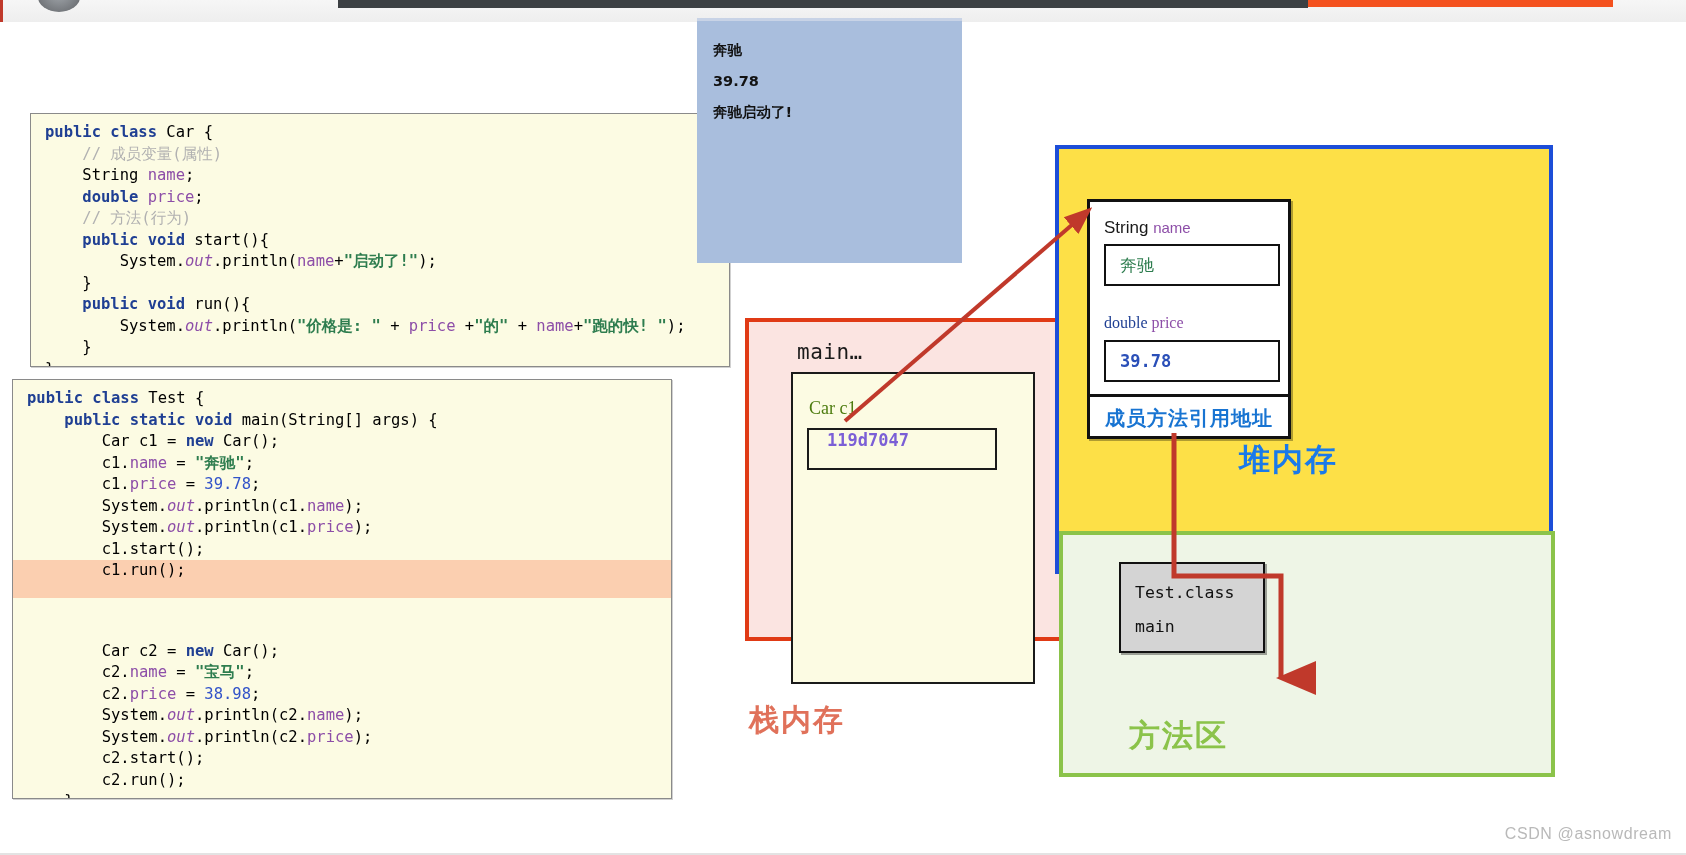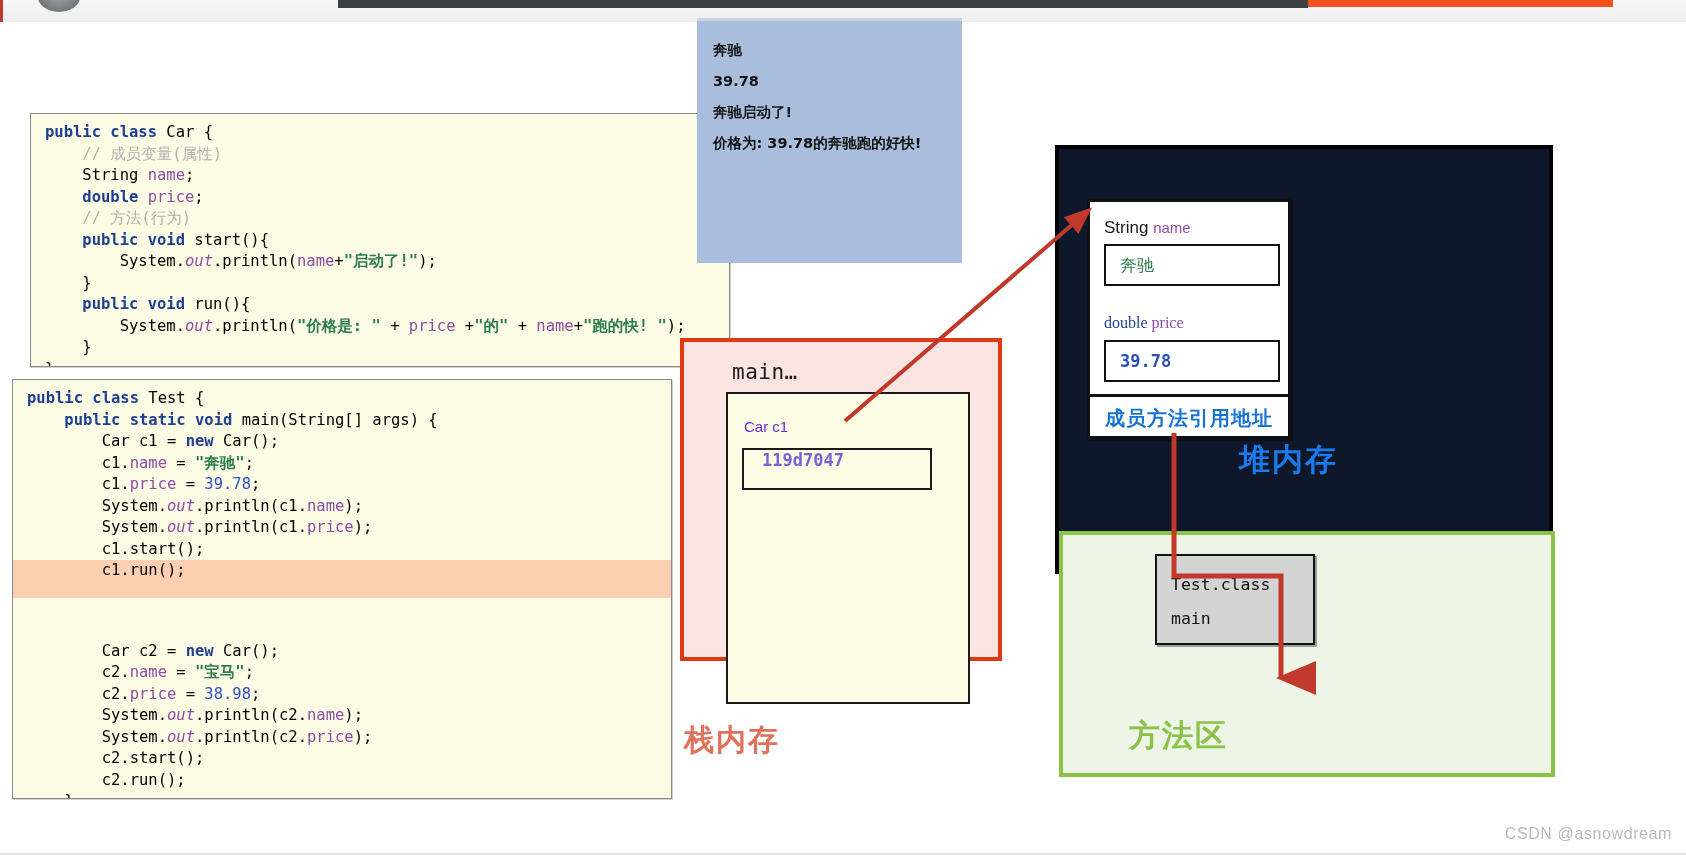--- a/index.html
+++ b/index.html
@@ -87,39 +87,38 @@
     padding: 14px 16px 0 16px;
     font-family: "DejaVu Sans", sans-serif;
     font-size: 14.5px;
     font-weight: bold;
     color: #121212;
     line-height: 31px;
   }
 
   
   #stack-region {
-    position: absolute; left: 680px; top: 318px; width: 322px; height: 323px;
+    position: absolute; left: 745px; top: 318px; width: 322px; height: 323px;
     background: #fbe4e1;
     border: 4px solid #e03a15;
-    margin-top: 20px;
   }
   #stack-label-main {
     position: absolute; left: 48px; top: 18px;
     font-family: "DejaVu Sans Mono", "Liberation Mono", monospace;
     font-size: 21px; color: #1a1a1a; letter-spacing: .5px;
   }
   #stack-frame {
     position: absolute; left: 42px; top: 50px; width: 244px; height: 312px;
     background: #fcfbe3;
     border: 2px solid #1a1a1a;
   }
   #stack-var-label {
     position: absolute; left: 16px; top: 24px;
-    font-family: Liberation Sans, sans-serif;
-    font-size: 15px; color: #6d28d9;
+    font-family: Liberation Serif, serif;
+    font-size: 18px; color: #4d7c0f;
   }
   #stack-var-slot {
     position: absolute; left: 14px; top: 54px; width: 190px; height: 42px;
     background: #fcfbe3;
     border: 2px solid #1a1a1a;
     display: flex; align-items: flex-start;
   }
   #stack-var-value {
     margin-left: 18px;
     font-family: "DejaVu Sans Mono", "Liberation Mono", monospace;
@@ -129,22 +128,22 @@
     position: absolute; left: 0; right: 0; top: 378px;
     text-align: left;
     font-family: "DejaVu Sans", sans-serif;
     font-size: 30px; font-weight: bold; color: #e0715a;
     letter-spacing: 2px;
   }
 
   
   #heap-region {
     position: absolute; left: 1055px; top: 145px; width: 498px; height: 429px;
-    background: #0f172a;
-    border: 4px solid #000000;
+    background: #fde047;
+    border: 4px solid #1d4ed8;
   }
   #heap-object {
     position: absolute; left: 28px; top: 50px; width: 204px; height: 240px;
     background: #ffffff;
     border: 3px solid #111111;
     box-shadow: 2px 2px 0 rgba(0,0,0,.3);
   }
   .heap-field-label {
     position: absolute; left: 14px;
     font-family: Liberation Serif, serif;
@@ -194,21 +193,21 @@
     position: absolute;
     background: #d4d4d4;
     border: 2px solid #111111;
     box-shadow: 2px 2px 0 rgba(0,0,0,.35);
     font-family: "DejaVu Sans Mono", "Liberation Mono", monospace;
     font-size: 16.5px; color: #111111;
     padding: 12px 14px;
     line-height: 34px;
     white-space: nowrap;
   }
-  #class-card-test { left: 56px; top: 19px; width: 160px; height: 91px; margin-left: 36px; }
+  #class-card-test { left: 56px; top: 27px; width: 146px; height: 91px; }
   #class-card-car  { left: 214px; top: 19px; width: 276px; height: 140px; }
   #method-region-title {
     position: absolute; left: 66px; top: 180px;
     font-family: "DejaVu Sans", sans-serif;
     font-size: 31px; font-weight: bold; color: #8bc34a;
     letter-spacing: 2px;
   }
 
   
   #arrows { position: absolute; left: 0; top: 0; width: 1686px; height: 855px; pointer-events: none; }
@@ -261,21 +260,20 @@
         System.<span class="out">out</span>.println(c2.<span class="field">price</span>);
         c2.start();
         c2.run();
     }
 }</div>
 
   <div id="console-box">
     <div>奔驰</div>
     <div>39.78</div>
     <div>奔驰启动了!</div>
-    <div>价格为: 39.78的奔驰跑的好快!</div>
   </div>
 
   <div id="stack-region">
     <div id="stack-label-main">main…</div>
     <div id="stack-frame">
       <div id="stack-var-label">Car c1</div>
       <div id="stack-var-slot">
         <span id="stack-var-value">119d7047</span>
       </div>
     </div>

